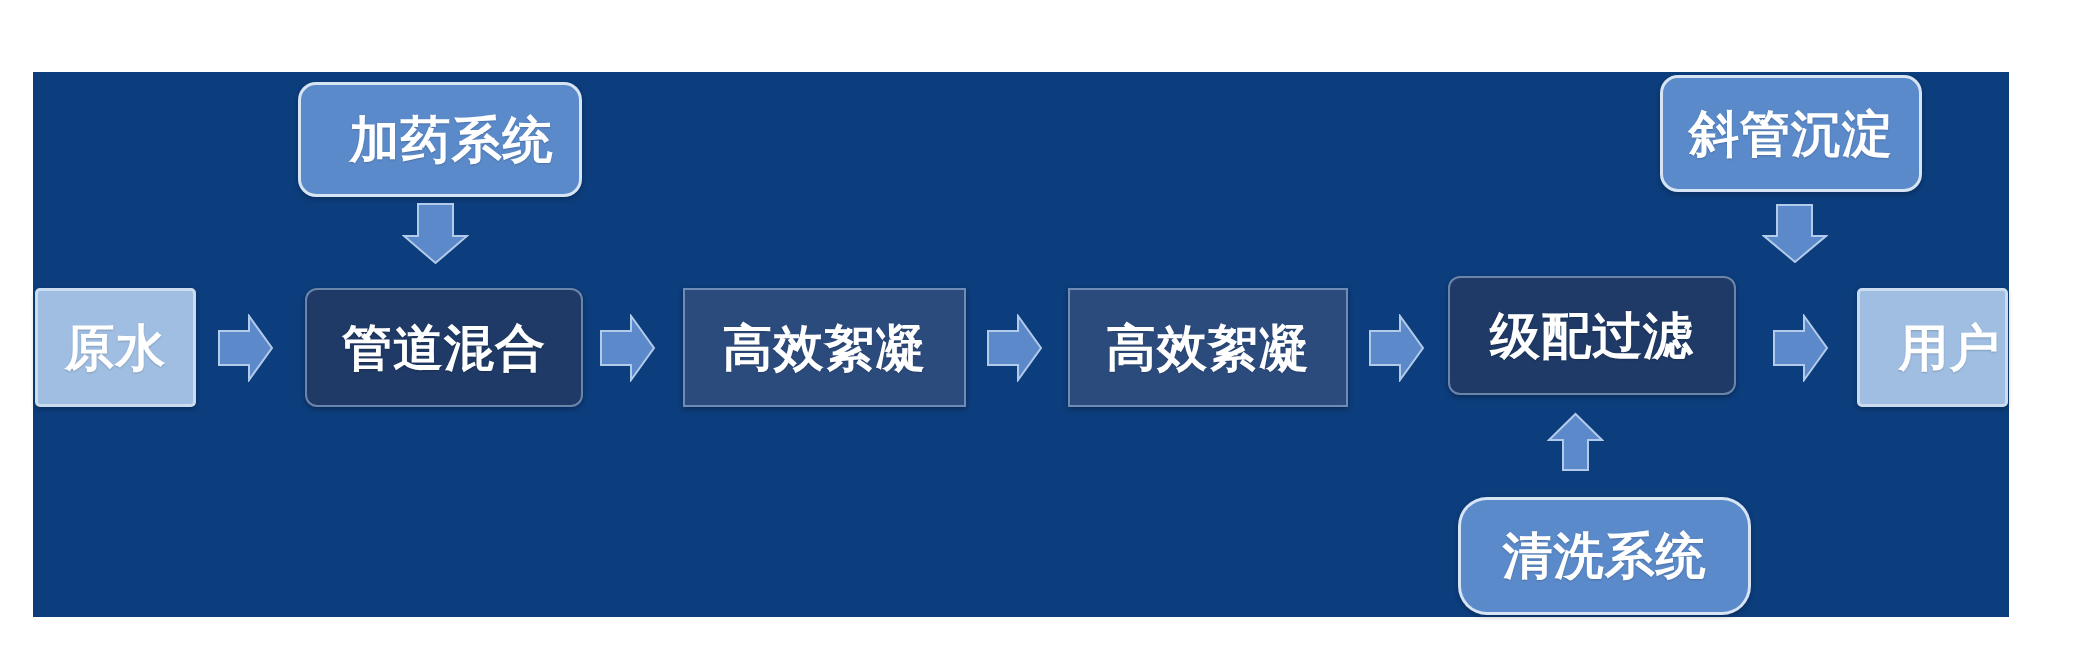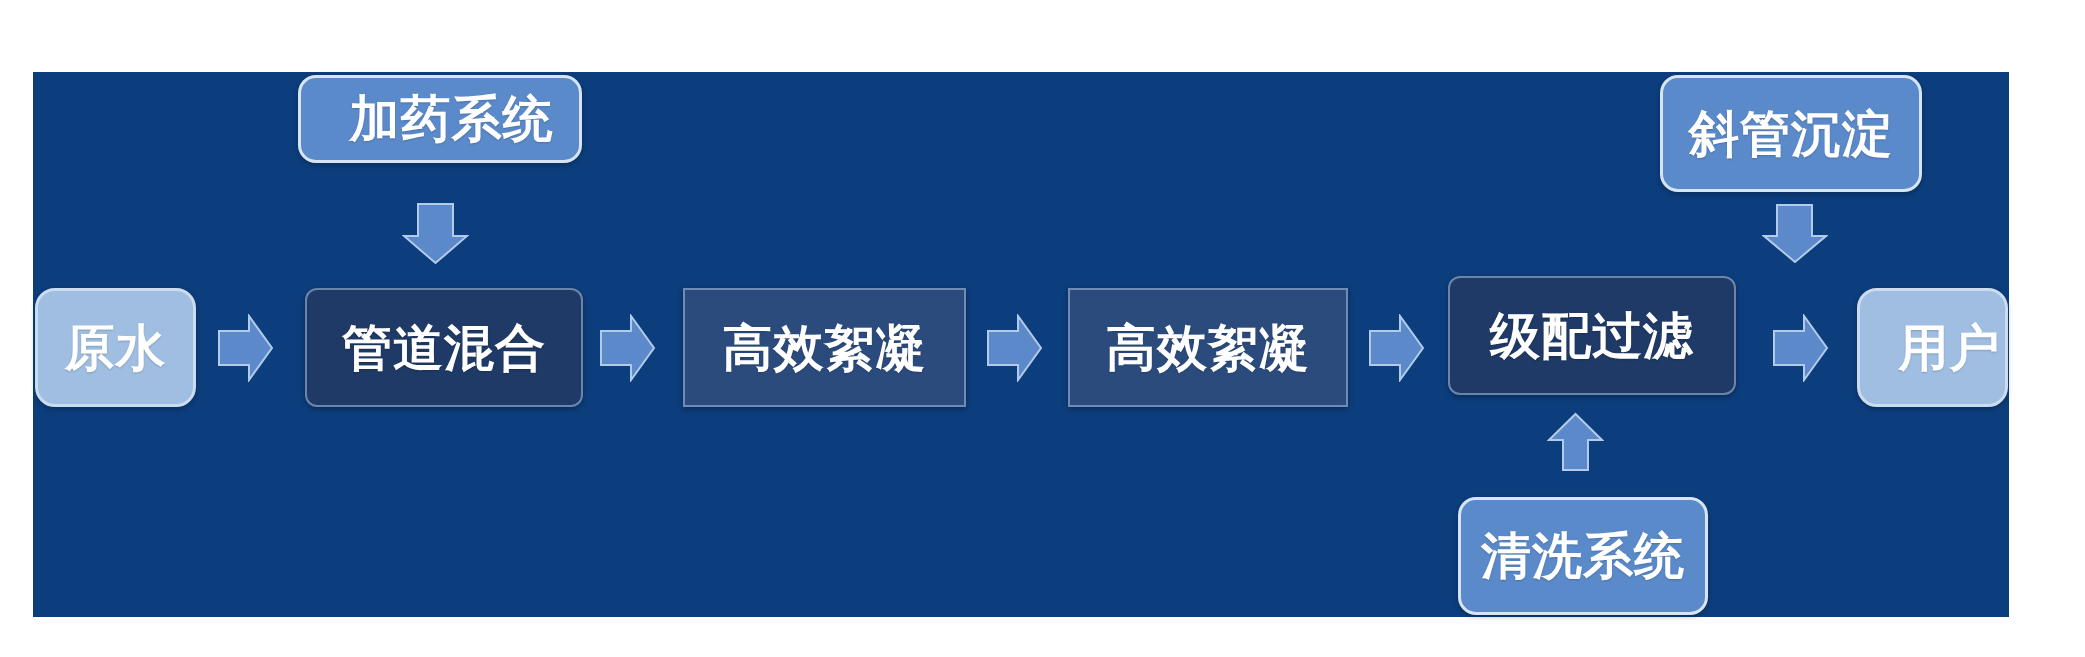--- a/index.html
+++ b/index.html
@@ -33,21 +33,21 @@
     font-weight: 600;
     line-height: 1;
     letter-spacing: 1px;
     box-sizing: border-box;
     white-space: nowrap;
     text-shadow: 0 1px 2px rgba(0,0,0,0.18);
   }
   .node.light {
     background: #9FBEE2;
     border: 3px solid #CBDCEF;
-    border-radius: 20px;
+    border-radius: 5px;
     box-shadow: 0 2px 5px rgba(0,0,0,0.25);
   }
   .node.medium {
     background: #5B8ACA;
     border: 3px solid rgba(236,243,251,0.85);
     border-radius: 18px;
     box-shadow: 0 2px 5px rgba(0,0,0,0.25);
   }
   .node.dark {
     background: #1F3A66;
@@ -126,21 +126,21 @@
     <div class="arrow" style="left:1740px; top:242px;">
       <svg width="56" height="68" viewBox="0 0 56 68">
           <polygon points="1,17 31,17 31,2 54,34 31,66 31,51 1,51"></polygon>
         </svg>
     </div>
 
     <div class="node light" style="left:1824px; top:216px; width:151px; height:119px;padding-left:34px;">
       <span>用户</span>
     </div>
 
-    <div class="node medium" style="left:265px; top:3px; width:284px; height:88px;padding-left:23px;">
+    <div class="node medium" style="left:265px; top:10px; width:284px; height:115px;padding-left:23px;">
       <span>加药系统</span>
     </div>
 
     <div class="arrow" style="left:369px; top:131px;">
       <svg width="67" height="62" viewBox="0 0 67 62">
           <polygon points="16,1 51,1 51,33 65,33 33.5,60 2,33 16,33"></polygon>
         </svg>
     </div>
 
     <div class="node medium" style="left:1627px; top:3px; width:262px; height:117px;">
@@ -152,18 +152,18 @@
           <polygon points="15,1 50,1 50,32 64,32 33,58 2,32 15,32"></polygon>
         </svg>
     </div>
 
     <div class="arrow" style="left:1514px; top:340px;">
       <svg width="57" height="59" viewBox="0 0 57 59">
           <polygon points="28.5,2 55,28 41,28 41,58 16,58 16,28 2,28"></polygon>
         </svg>
     </div>
 
-    <div class="node medium" style="left:1425px; top:425px; width:250px; height:118px;">
+    <div class="node medium" style="left:1425px; top:425px; width:293px; height:118px;border-radius:29px;">
       <span>清洗系统</span>
     </div>
 
   </div>
 </div>
 
 </body></html>

